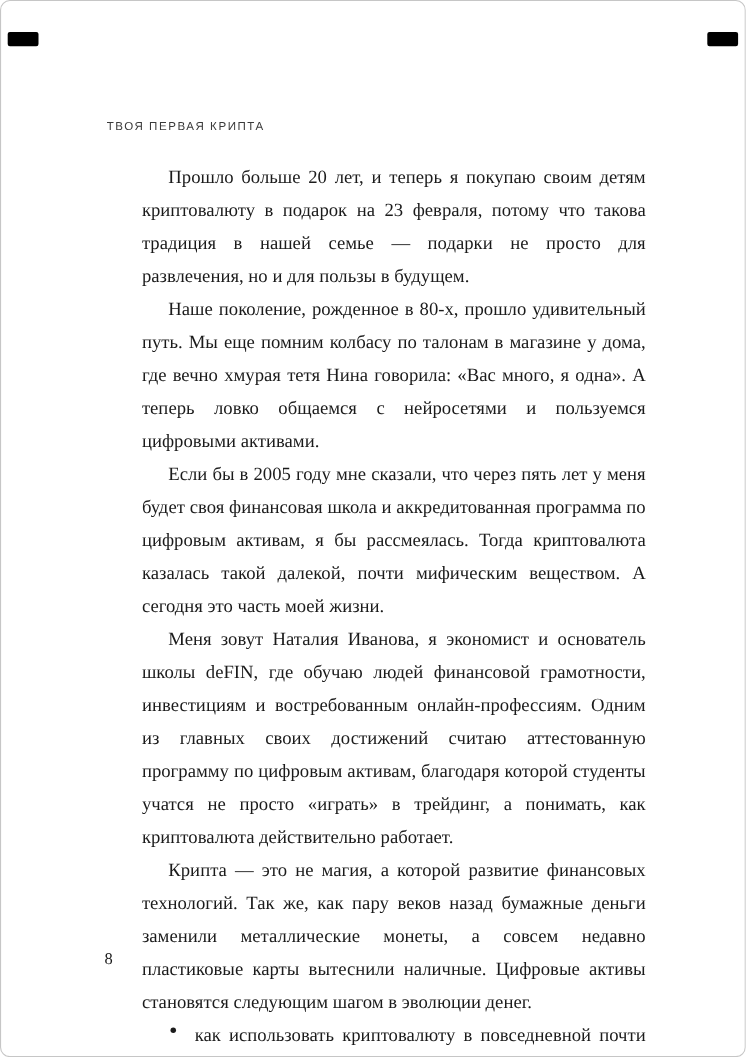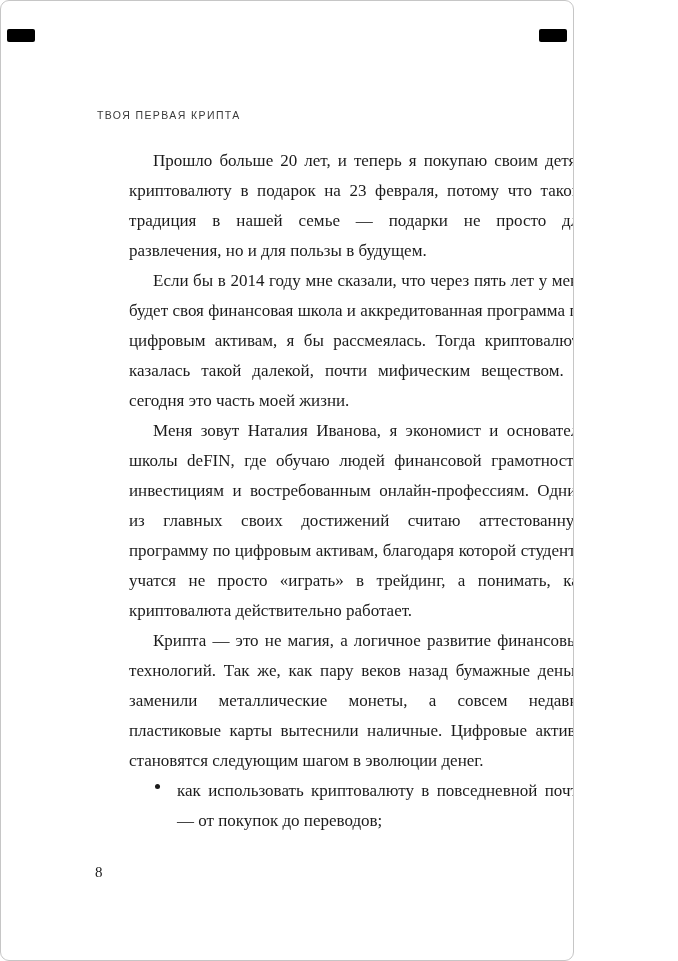--- a/index.html
+++ b/index.html
@@ -2,21 +2,21 @@
 <html lang="ru"><head>
 <meta charset="utf-8">
 <style>
   html, body {
     margin: 0;
     padding: 0;
     background: #ffffff;
   }
   .page {
     position: relative;
-    width: 574px;
+    width: 678px;
     height: 961px;
     box-sizing: border-box;
     background: #ffffff;
     border: 1px solid #c6c6c6;
     border-radius: 9px;
     font-family: "Liberation Serif", "DejaVu Serif", serif;
     color: #1b1b1b;
     overflow: hidden;
   }
   .corner-mark {
@@ -86,23 +86,24 @@
 
 <div class="page">
 
   <div class="corner-mark corner-left"></div>
   <div class="corner-mark corner-right"></div>
 
   <div class="running-header">ТВОЯ ПЕРВАЯ КРИПТА</div>
 
   <div class="body-text">
     <p>Прошло больше 20 лет, и теперь я покупаю своим детям криптовалюту в подарок на 23 февраля, потому что такова традиция в нашей семье — подарки не просто для развлечения, но и для пользы в будущем.</p>
-    <p>Если бы в 2014 году мне сказали, что через пять лет у меня будет своя финансовая школа и аккредитованная программа по цифровым активам, я бы рассмеялась. Тогда криптовалюта казалась такой далекой, почти мифическим веществом. А сегодня это часть моей жизни.</p>
+    <p>Наше поколение, рожденное в 80-х, прошло удивительный путь. Мы еще помним колбасу по талонам в магазине у дома, где вечно хмурая тетя Нина говорила: «Вас много, я одна». А теперь ловко общаемся с нейросетями и пользуемся цифровыми активами.</p>
+    <p>Если бы в 2005 году мне сказали, что через пять лет у меня будет своя финансовая школа и аккредитованная программа по цифровым активам, я бы рассмеялась. Тогда криптовалюта казалась такой далекой, почти мифическим веществом. А сегодня это часть моей жизни.</p>
     <p>Меня зовут Наталия Иванова, я экономист и основатель школы deFIN, где обучаю людей финансовой грамотности, инвестициям и востребованным онлайн-профессиям. Одним из главных своих достижений считаю аттестованную программу по цифровым активам, благодаря которой студенты учатся не просто «играть» в трейдинг, а понимать, как криптовалюта действительно работает.</p>
-    <p>Крипта — это не магия, а логичное развитие финансовых технологий. Так же, как пару веков назад бумажные деньги заменили металлические монеты, а совсем недавно пластиковые карты вытеснили наличные. Цифровые активы становятся следующим шагом в эволюции денег.</p>
+    <p>Крипта — это не магия, а которой развитие финансовых технологий. Так же, как пару веков назад бумажные деньги заменили металлические монеты, а совсем недавно пластиковые карты вытеснили наличные. Цифровые активы становятся следующим шагом в эволюции денег.</p>
 
     <ul class="bullet-list">
       <li>
         <span class="dot"></span>
         <span>как использовать криптовалюту в повседневной почти — от покупок до переводов;</span>
       </li>
     </ul>
   </div>
 
   <div class="page-number">8</div>

